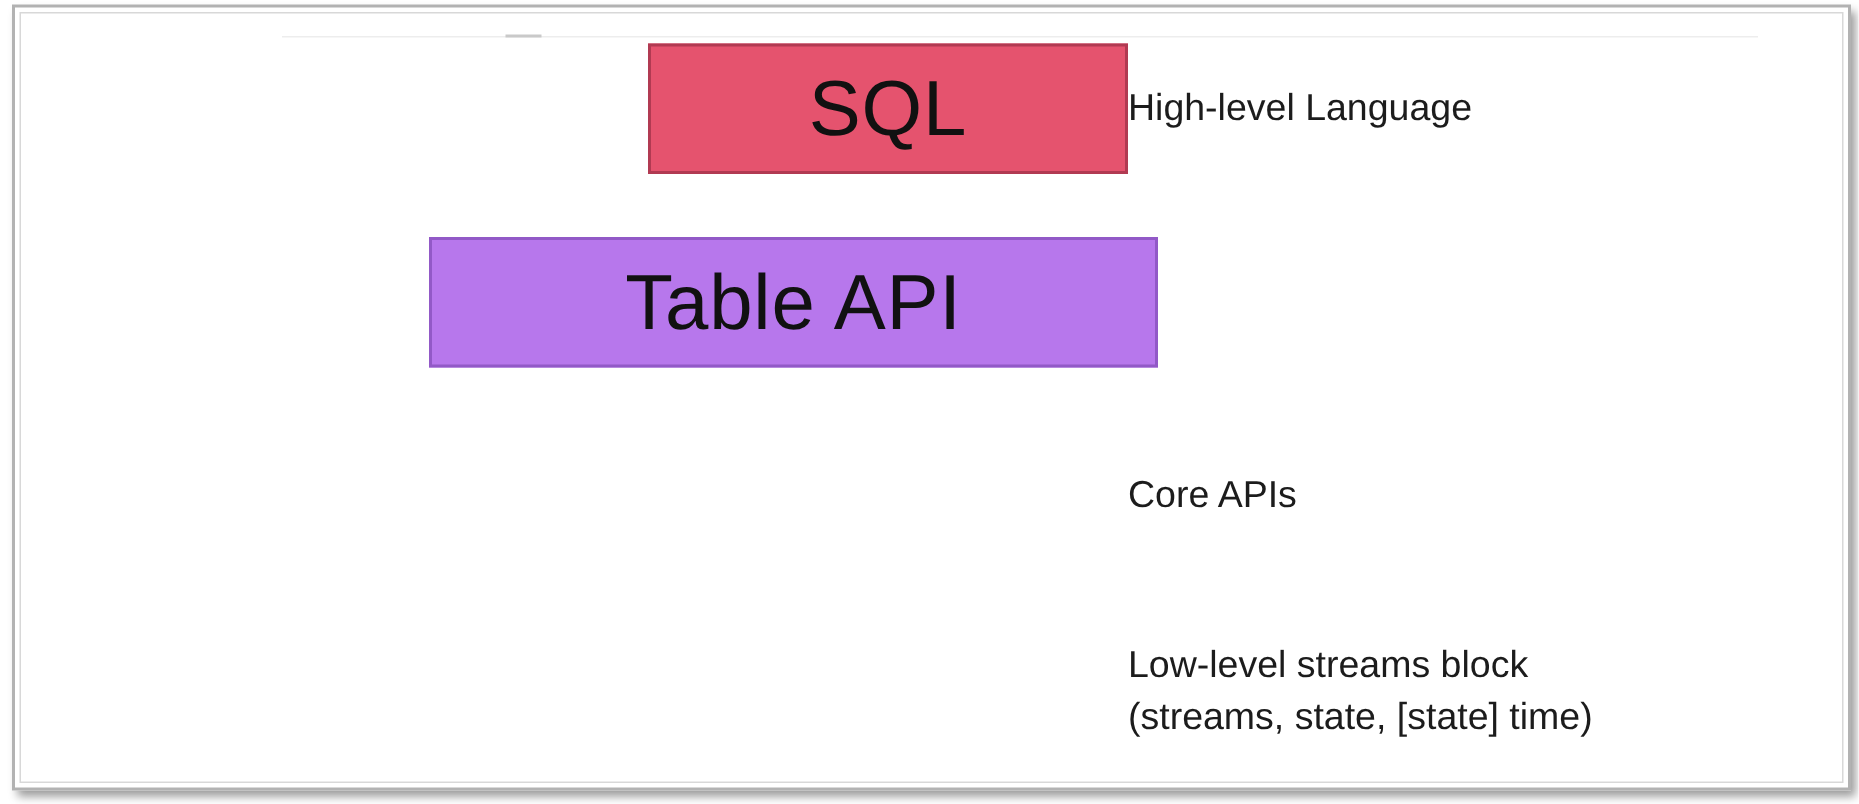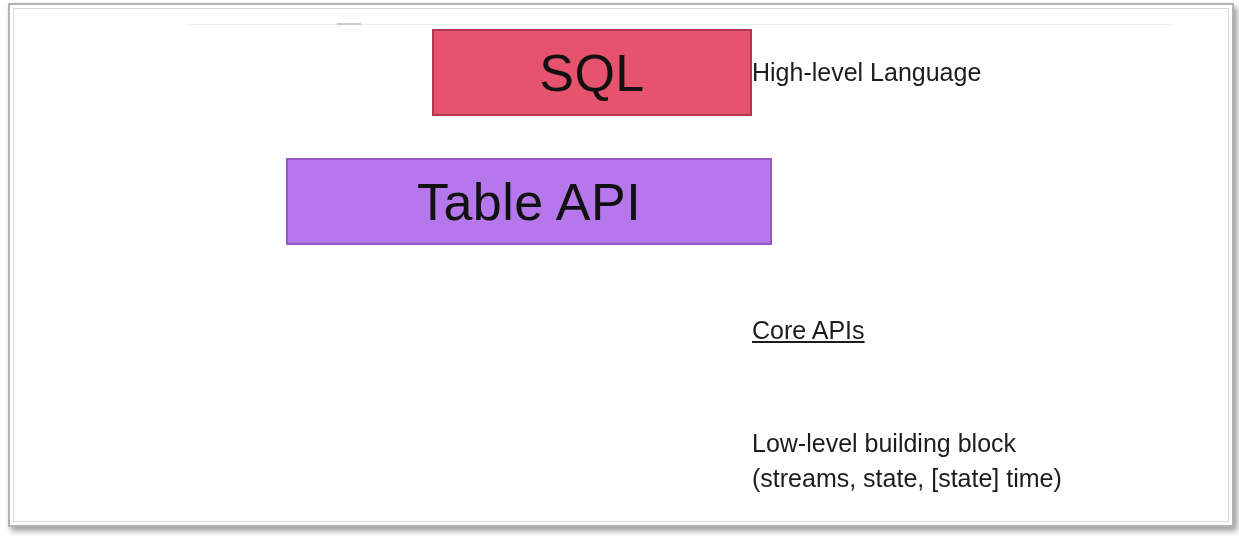--- a/index.html
+++ b/index.html
@@ -69,21 +69,21 @@
     flex-direction: column;
     justify-content: center;
     align-items: flex-start;
     font-size: 25px;
     line-height: 35px;
     color: #1c1c1c;
     white-space: nowrap;
   }
   .ann-sql      { top: 29px;  height: 87px; }
   .ann-table    { top: 158px; height: 87px; }
-  .ann-core     { top: 287px; height: 87px; text-decoration: underline; }
+  .ann-core     { top: 287px; height: 87px; }
   .ann-stateful { top: 417px; height: 88px; }
 </style>
 </head>
 <body>
 
 <div class="stage">
 
   <div class="frame">
     <div class="frame-inner"></div>
   </div>
@@ -100,17 +100,17 @@
 
   <div class="layer-box box-table" style="background-color: rgb(183, 119, 236); border-color: rgb(146, 89, 199);">
     <span>Table API</span>
   </div>
 
   <div class="annotation ann-core">
     <span>Core APIs</span>
   </div>
 
   <div class="annotation ann-stateful">
-    <span>Low-level building block</span>
+    <span>Low-level streams block</span>
     <span>(streams, state, [state] time)</span>
   </div>
 
 </div>
 
 </body></html>

